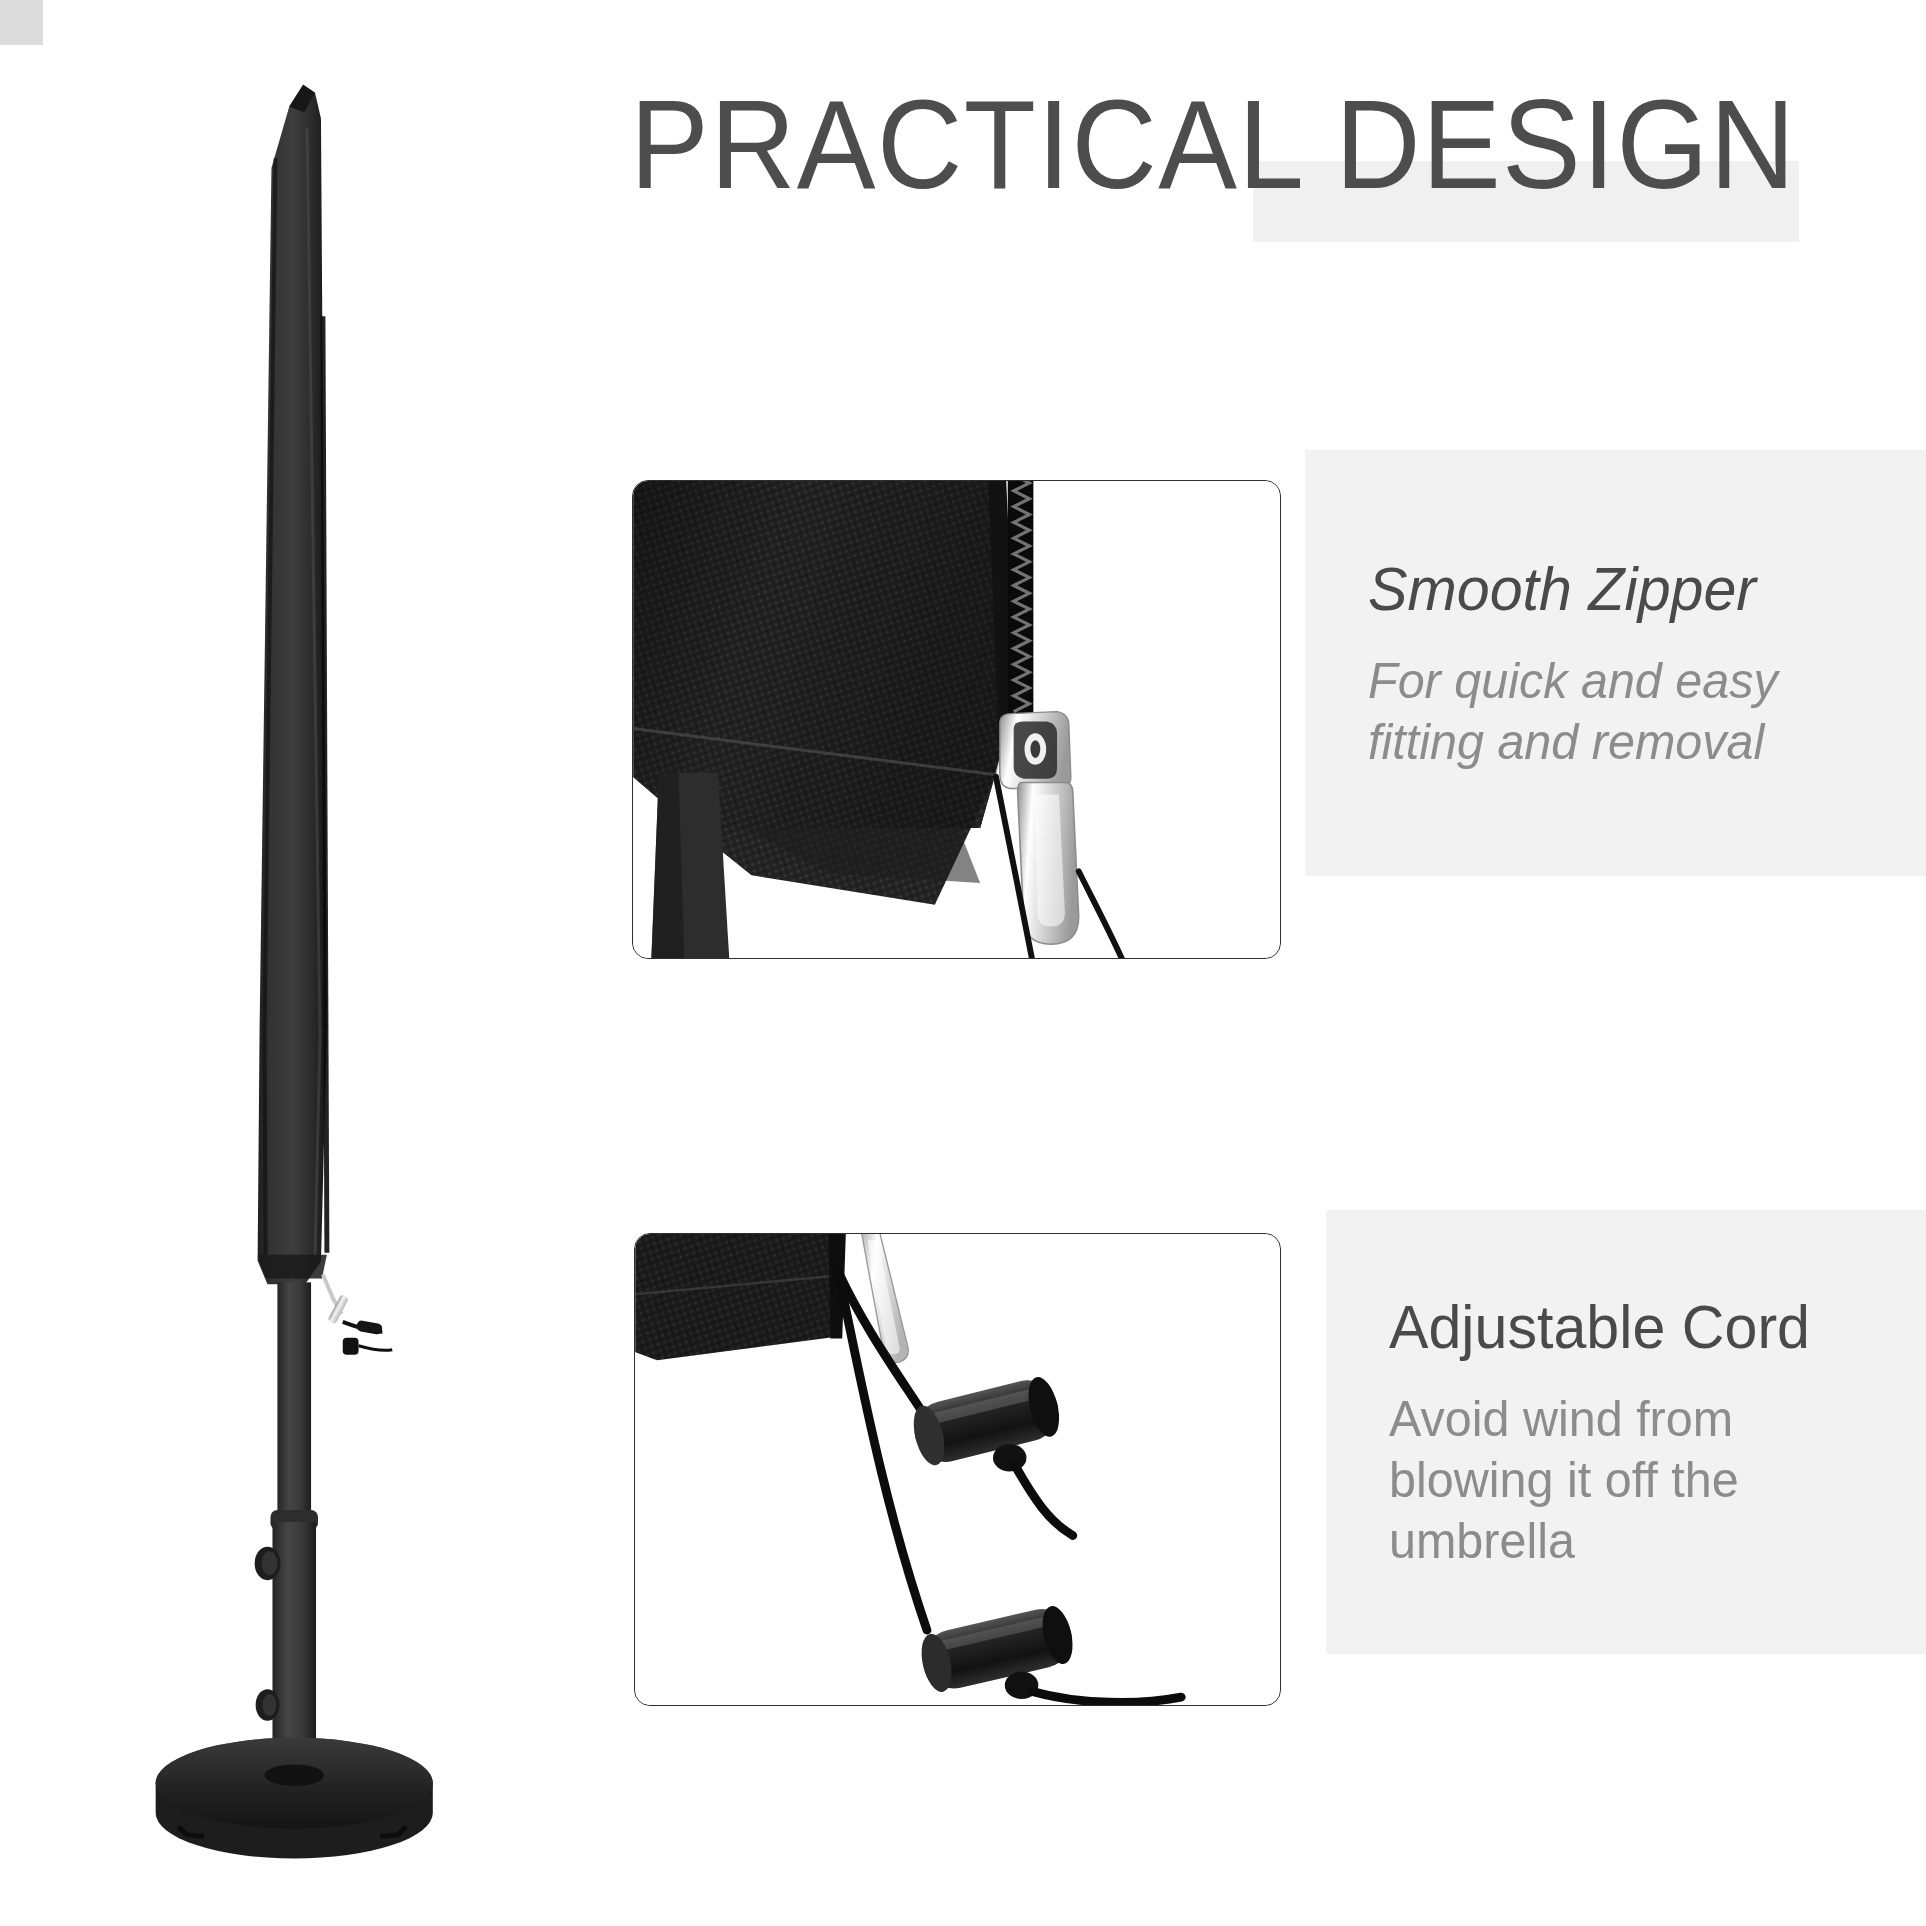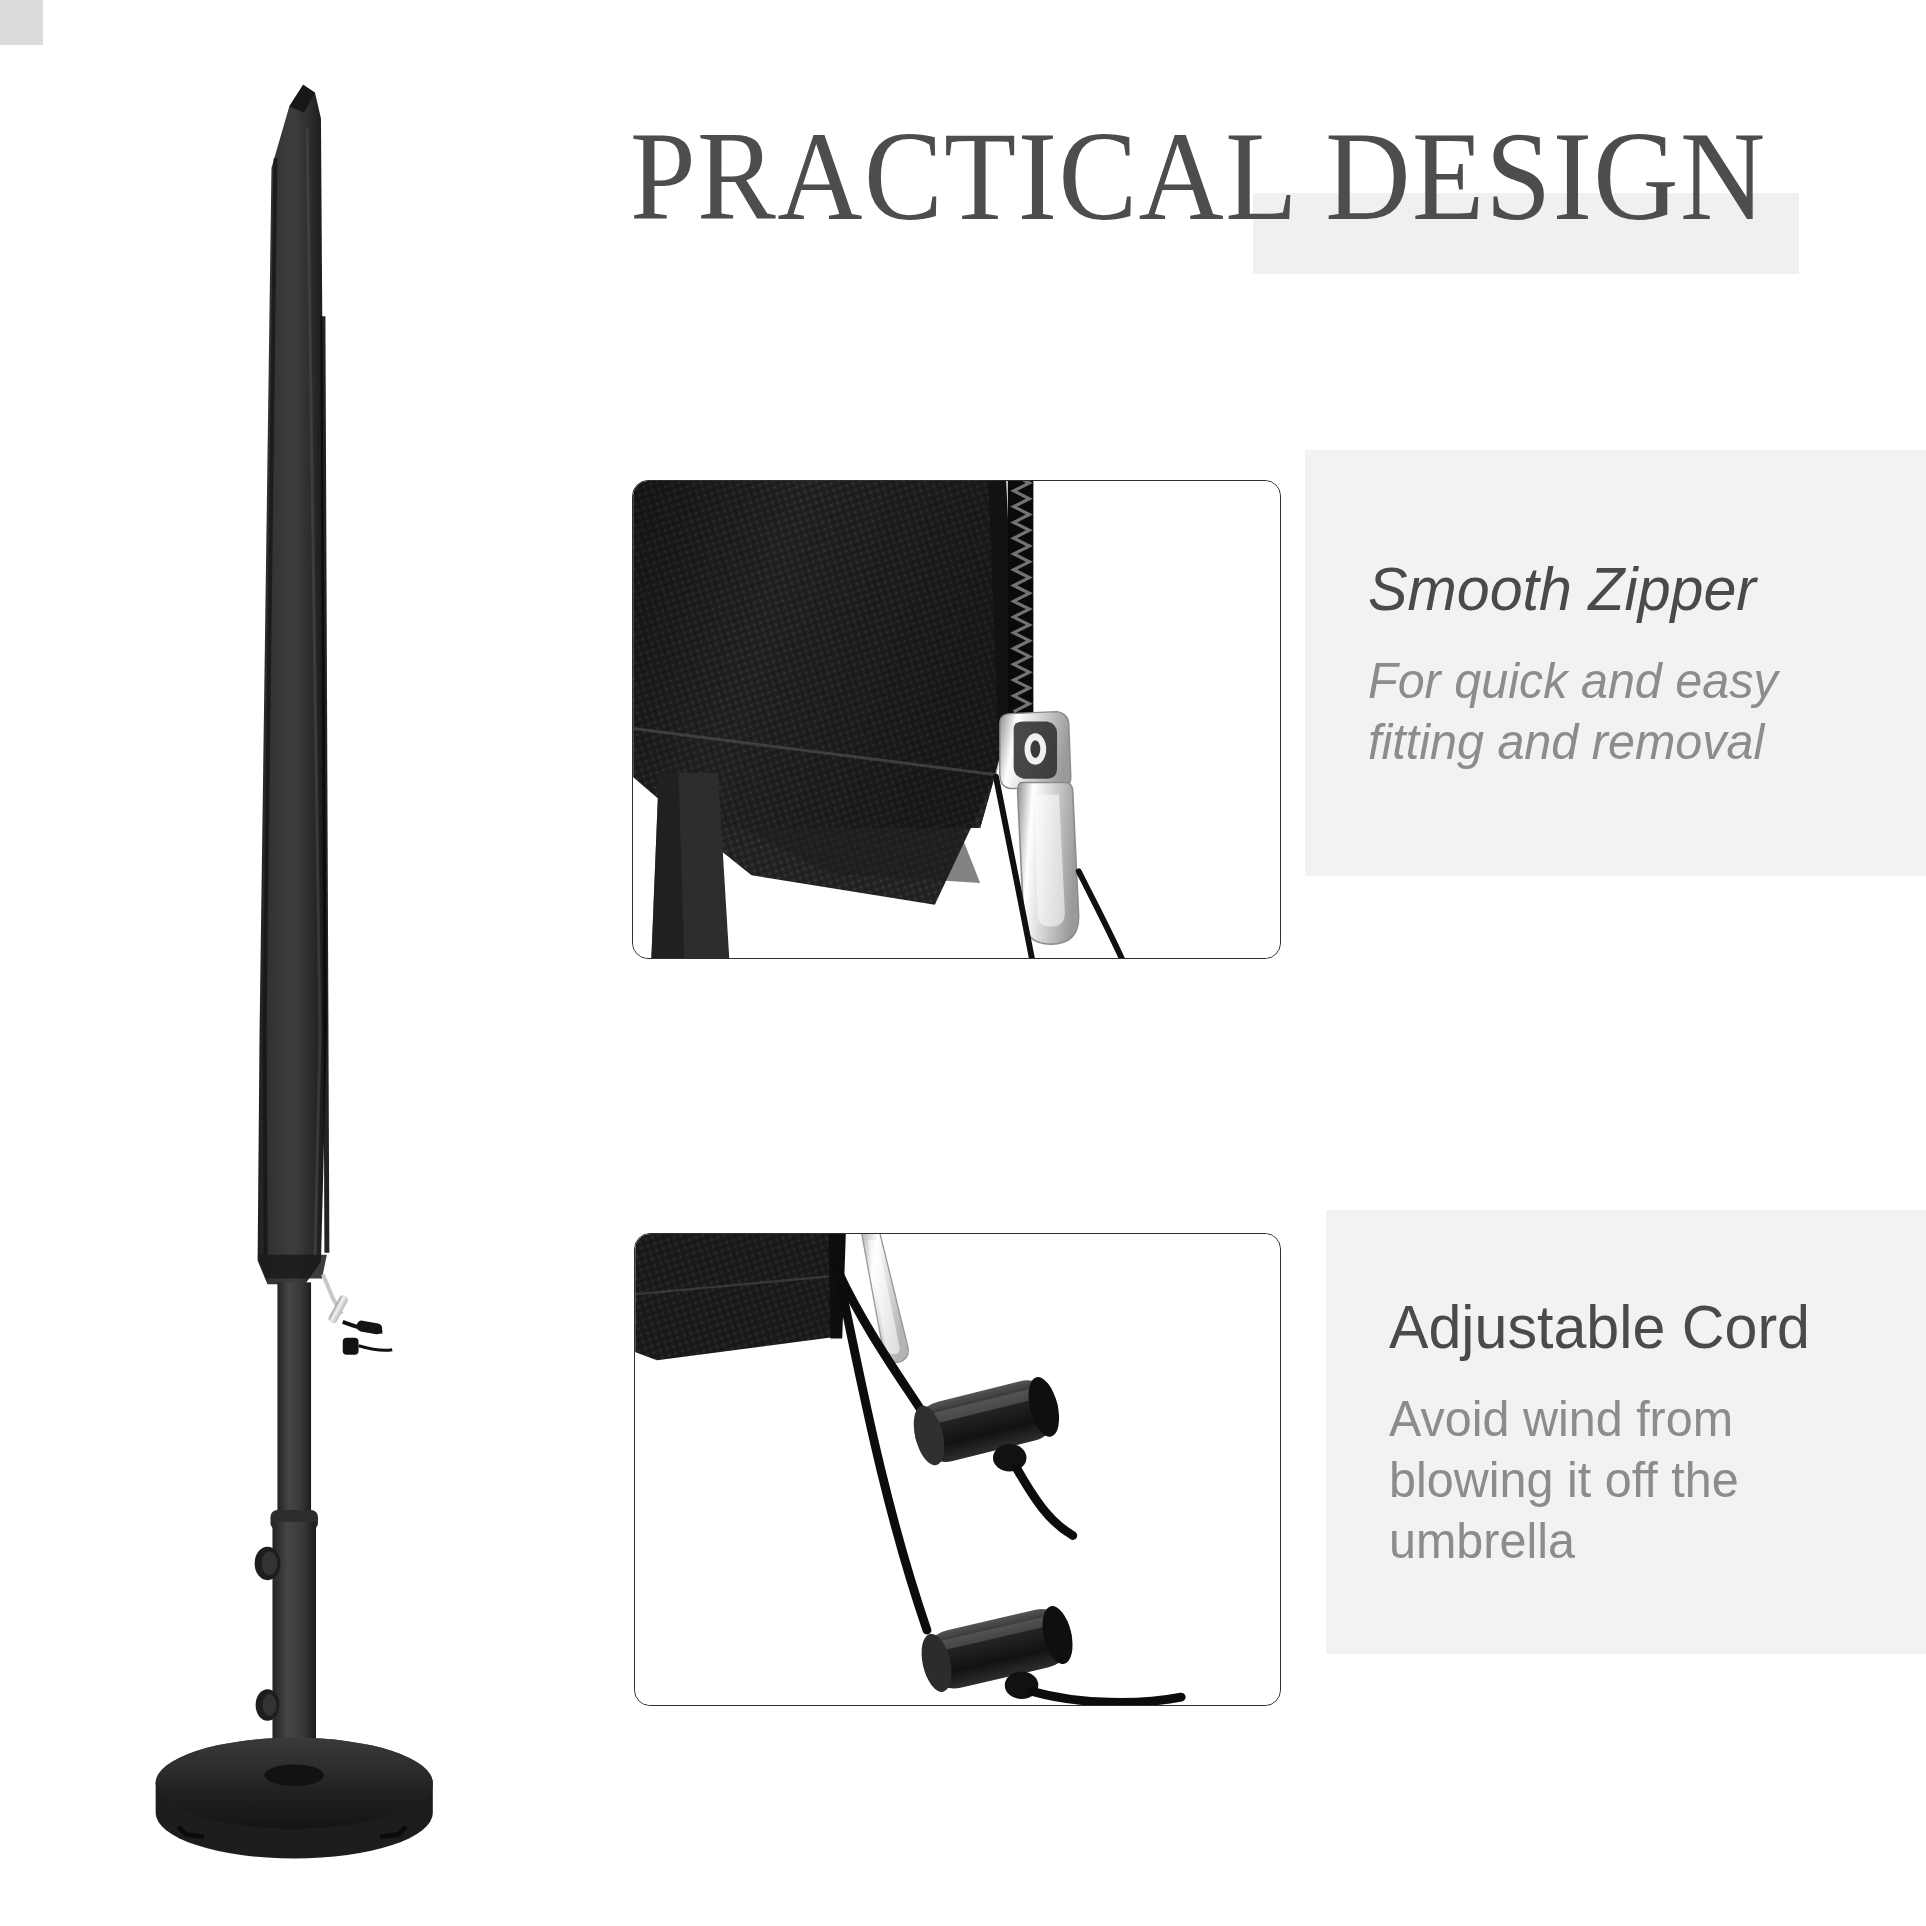--- a/index.html
+++ b/index.html
@@ -23,24 +23,23 @@
     top: 0;
     width: 43px;
     height: 45px;
     background: #dcdcdc;
   }
 
   
   .headline-wrap {
     position: absolute;
     left: 630px;
-    top: 102px;
+    top: 70px;
     width: 1228px;
     height: 188px;
-    font-family: Liberation Serif, serif;
   }
   .headline-highlight {
     position: absolute;
     left: 623px;
     top: 91px;
     width: 546px;
     height: 81px;
     background: #f0f0f0;
   }
   .headline-text {

